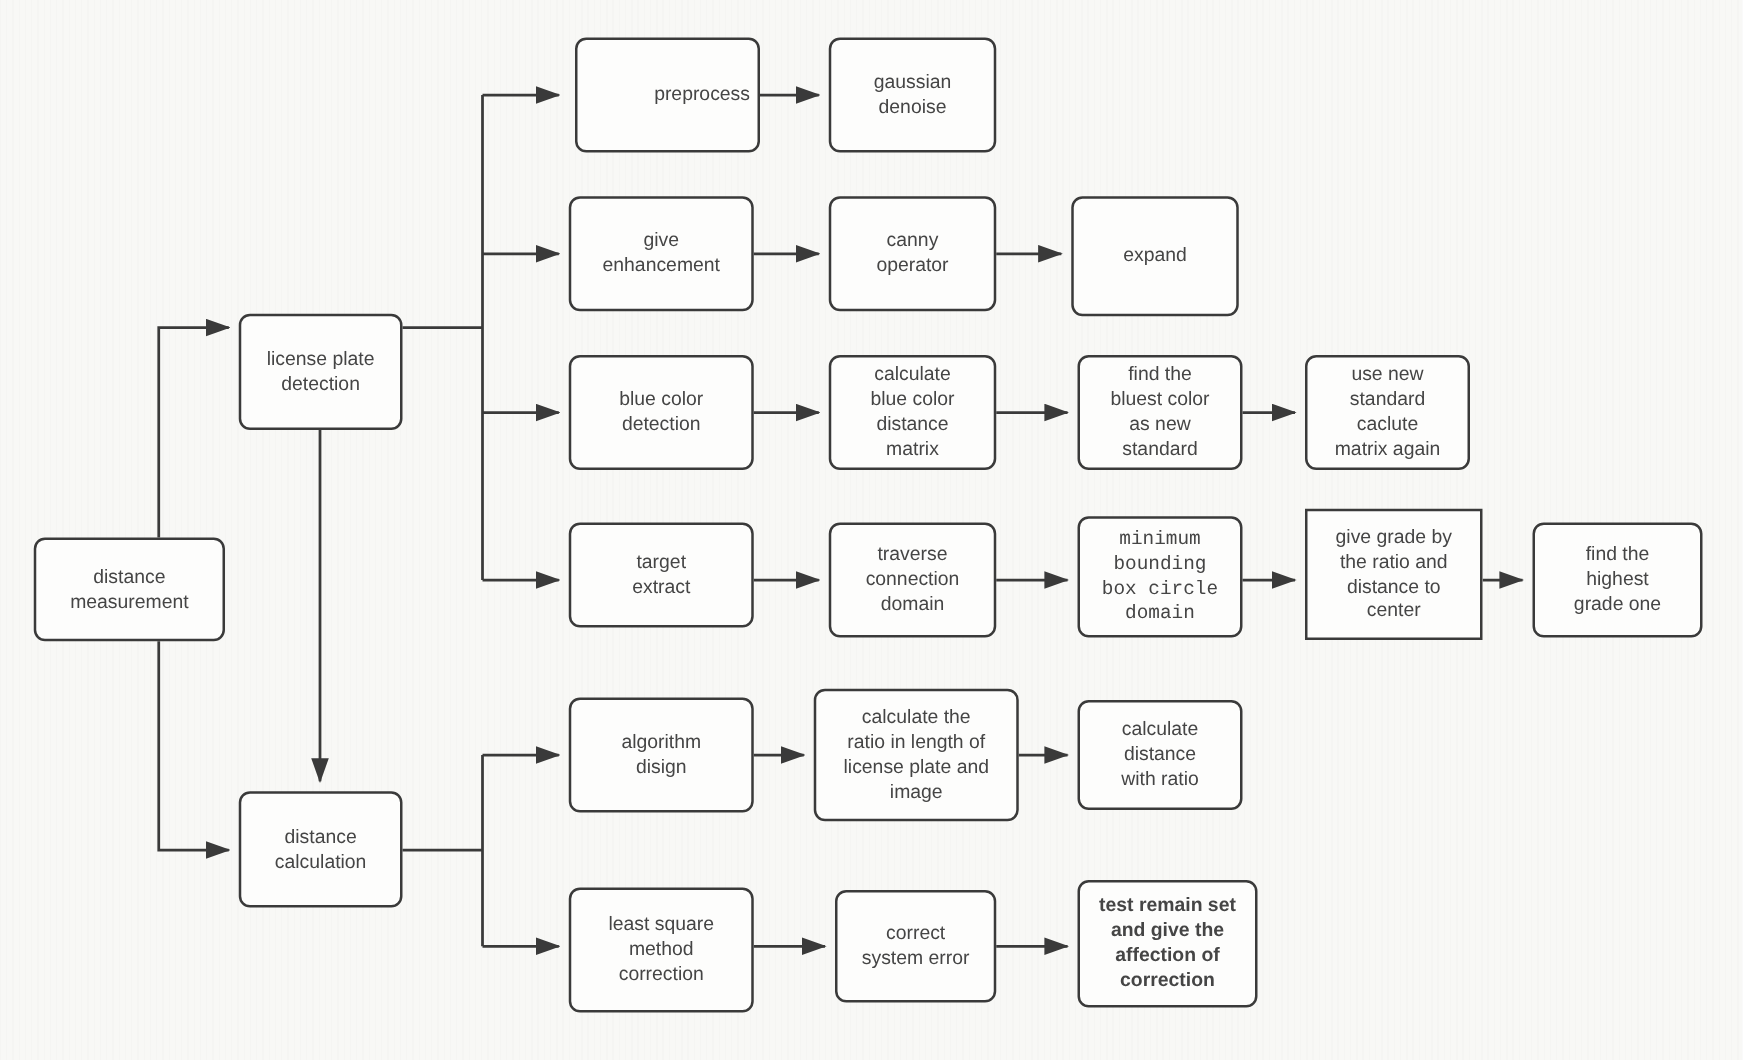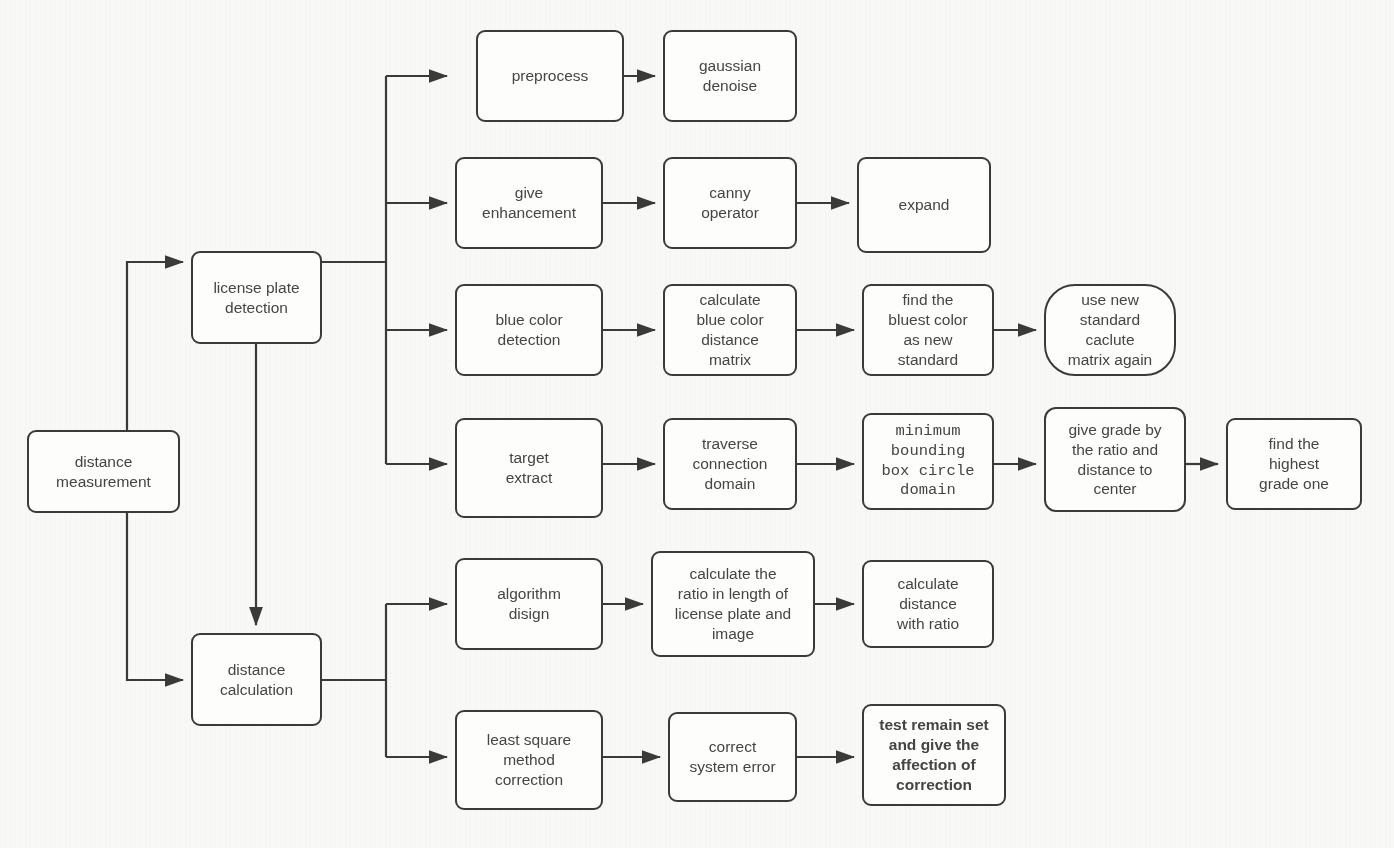--- a/index.html
+++ b/index.html
@@ -41,21 +41,21 @@
     align-items: center;
     justify-content: center;
     text-align: center;
     color: #454545;
     font-size: 15.5px;
     line-height: 1.28;
     padding: 2px 6px;
     z-index: 2;
   }
   .node.sharp {
-    border-radius: 12px;
+    border-radius: 0;
   }
 </style>
 </head>
 <body>
 
 <div id="canvas">
 
   <svg id="edges" viewBox="0 0 1394 848" width="1394" height="848" xmlns="http://www.w3.org/2000/svg">
     <defs>
       <marker id="arrow" markerWidth="9" markerHeight="9" refX="8.4" refY="3.2" orient="auto" markerUnits="strokeWidth">
@@ -111,21 +111,21 @@
 measurement</span>
       </div>
       <div class="node" style="left: 191px; top: 215px; width: 131px; height: 93px; margin-top: 36px;">
         <span style="white-space: pre-line;">license plate
 detection</span>
       </div>
       <div class="node" style="left: 191px; top: 633px; width: 131px; height: 93px;">
         <span style="white-space: pre-line;">distance
 calculation</span>
       </div>
-      <div class="node" style="left: 476px; top: 30px; width: 148px; height: 92px;">
+      <div class="node" style="left: 460px; top: 30px; width: 148px; height: 92px; justify-content: flex-end;">
         <span style="white-space: pre-line;">preprocess</span>
       </div>
       <div class="node" style="left: 663px; top: 30px; width: 134px; height: 92px;">
         <span style="white-space: pre-line;">gaussian
 denoise</span>
       </div>
       <div class="node" style="left: 455px; top: 157px; width: 148px; height: 92px;">
         <span style="white-space: pre-line;">give
 enhancement</span>
       </div>
@@ -145,27 +145,27 @@
 blue color
 distance
 matrix</span>
       </div>
       <div class="node" style="left: 862px; top: 284px; width: 132px; height: 92px;">
         <span style="white-space: pre-line;">find the
 bluest color
 as new
 standard</span>
       </div>
-      <div class="node" style="left: 1044px; top: 284px; width: 132px; height: 92px; border-radius: 31px;">
+      <div class="node" style="left: 1044px; top: 284px; width: 132px; height: 92px;">
         <span style="white-space: pre-line;">use new
 standard
 caclute
 matrix again</span>
       </div>
-      <div class="node" style="left: 455px; top: 418px; width: 148px; height: 100px;">
+      <div class="node" style="left: 455px; top: 418px; width: 148px; height: 84px;">
         <span style="white-space: pre-line;">target
 extract</span>
       </div>
       <div class="node" style="left: 663px; top: 418px; width: 134px; height: 92px;">
         <span style="white-space: pre-line;">traverse
 connection
 domain</span>
       </div>
       <div class="node" style="left: 862px; top: 413px; width: 132px; height: 97px; font-family: Liberation Mono, monospace;">
         <span style="white-space: pre-line;">minimum

